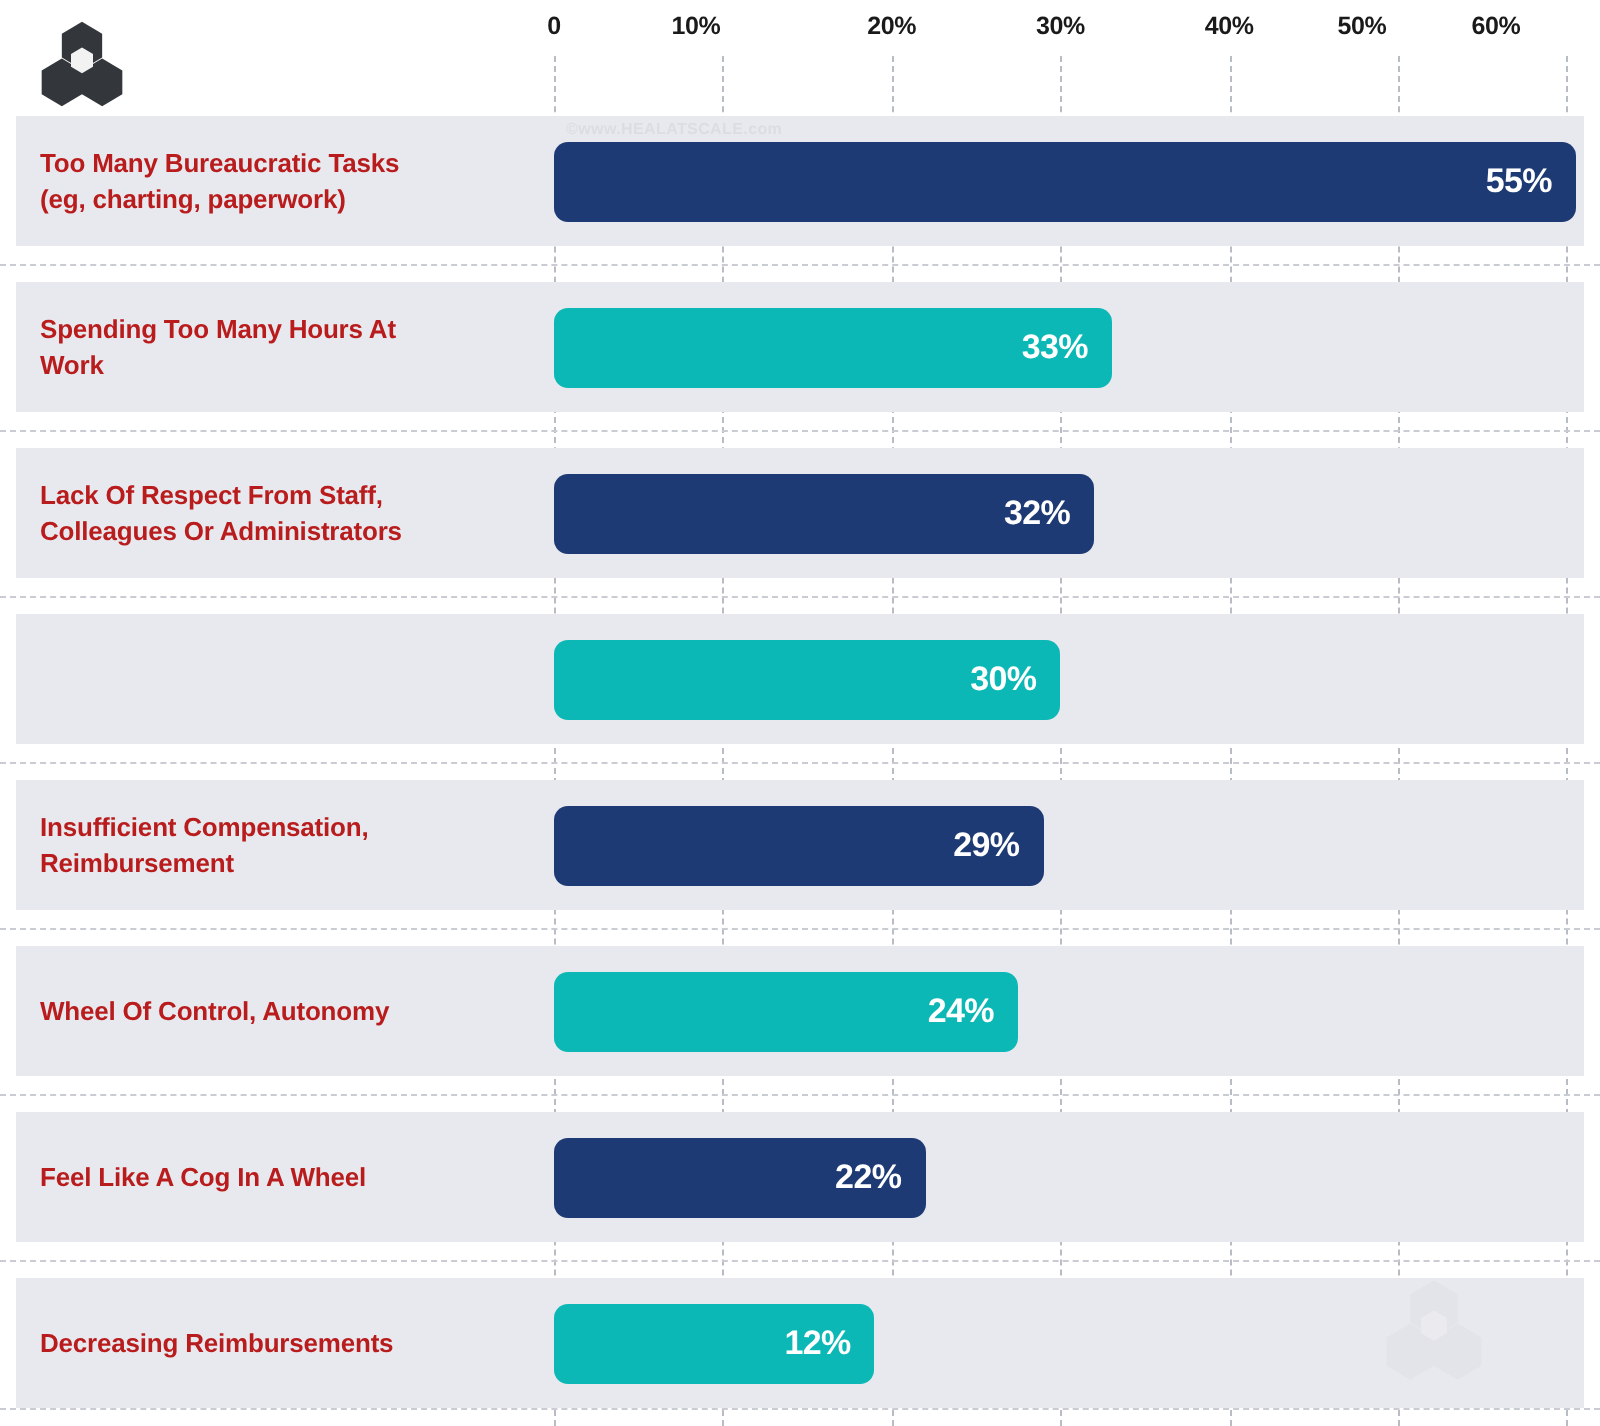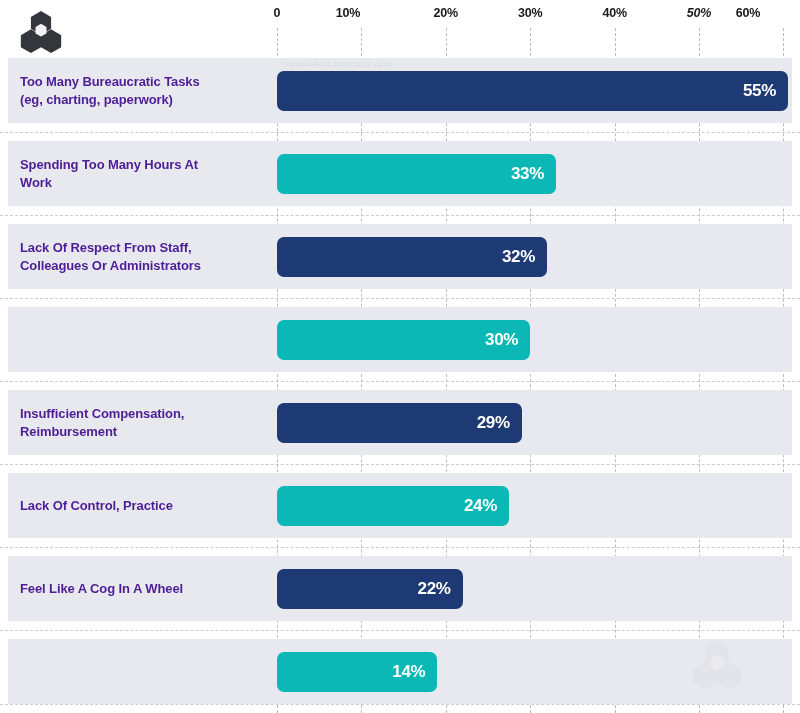--- a/index.html
+++ b/index.html
@@ -106,21 +106,21 @@
     position: absolute;
     left: 20px;
     top: 0;
     height: 65px;
     width: 245px;
     display: flex;
     align-items: center;
     font-size: 13px;
     font-weight: bold;
     line-height: 1.35;
-    color: #4c1d95;
+    color: #b91c1c;
     letter-spacing: -0.1px;
   }
   .bar-track {
     position: absolute;
     left: 277px;
     top: 0;
     height: 65px;
     right: 8px;
     display: flex;
     align-items: center;
@@ -198,21 +198,21 @@
         <polygon points="50,30 62,37 62,51 50,58 38,51 38,37" fill="#f2f2f2"></polygon>
       </svg>
     </div>
 
     <div class="axis-labels" id="axis-labels">
         <div class="axis-tick-label" style="left: 277px;">0</div>
         <div class="axis-tick-label" style="left: 348px;">10%</div>
         <div class="axis-tick-label" style="left: 445.8px;">20%</div>
         <div class="axis-tick-label" style="left: 530.2px;">30%</div>
         <div class="axis-tick-label" style="left: 614.6px;">40%</div>
-        <div class="axis-tick-label" style="left: 699px; font-style: italic;">50%</div>
+        <div class="axis-tick-label" style="left: 681px;">50%</div>
         <div class="axis-tick-label" style="left: 748px;">60%</div>
       </div>
   </div>
 
   <div class="rows" id="rows">
       <div class="bar-row">
         <div class="row-band" style="background: rgb(232, 233, 238);"></div>
         <div class="row-label">
           <span>Too Many Bureaucratic Tasks<br>(eg, charting, paperwork)</span>
         </div>
@@ -264,21 +264,21 @@
         <div class="bar-track">
           <div class="bar" style="width: 244.76px; background: rgb(30, 58, 117);">
             <span class="bar-value" style="color: rgb(255, 255, 255);">29%</span>
           </div>
         </div>
         <div class="row-divider"></div>
       </div>
       <div class="bar-row">
         <div class="row-band" style="background: rgb(232, 233, 238);"></div>
         <div class="row-label">
-          <span>Lack Of Control, Practice</span>
+          <span>Wheel Of Control, Autonomy</span>
         </div>
         <div class="bar-track">
           <div class="bar" style="width: 232px; background: rgb(12, 184, 182);">
             <span class="bar-value" style="color: rgb(255, 255, 255);">24%</span>
           </div>
         </div>
         <div class="row-divider"></div>
       </div>
       <div class="bar-row">
         <div class="row-band" style="background: rgb(232, 233, 238);"></div>
@@ -287,23 +287,26 @@
         </div>
         <div class="bar-track">
           <div class="bar" style="width: 185.68px; background: rgb(30, 58, 117);">
             <span class="bar-value" style="color: rgb(255, 255, 255);">22%</span>
           </div>
         </div>
         <div class="row-divider"></div>
       </div>
       <div class="bar-row">
         <div class="row-band" style="background: rgb(232, 233, 238);"></div>
+        <div class="row-label">
+          <span>Decreasing Reimbursements</span>
+        </div>
         <div class="bar-track">
           <div class="bar" style="width: 160.36px; background: rgb(12, 184, 182);">
-            <span class="bar-value" style="color: rgb(255, 255, 255);">14%</span>
+            <span class="bar-value" style="color: rgb(255, 255, 255);">12%</span>
           </div>
         </div>
       </div>
     </div>
 
   <div class="watermark-text">©www.HEALATSCALE.com</div>
 
   <div class="watermark-logo">
     <svg viewBox="0 0 100 96" width="54" height="52" aria-hidden="true">
       <g fill="#dfe0e6">

